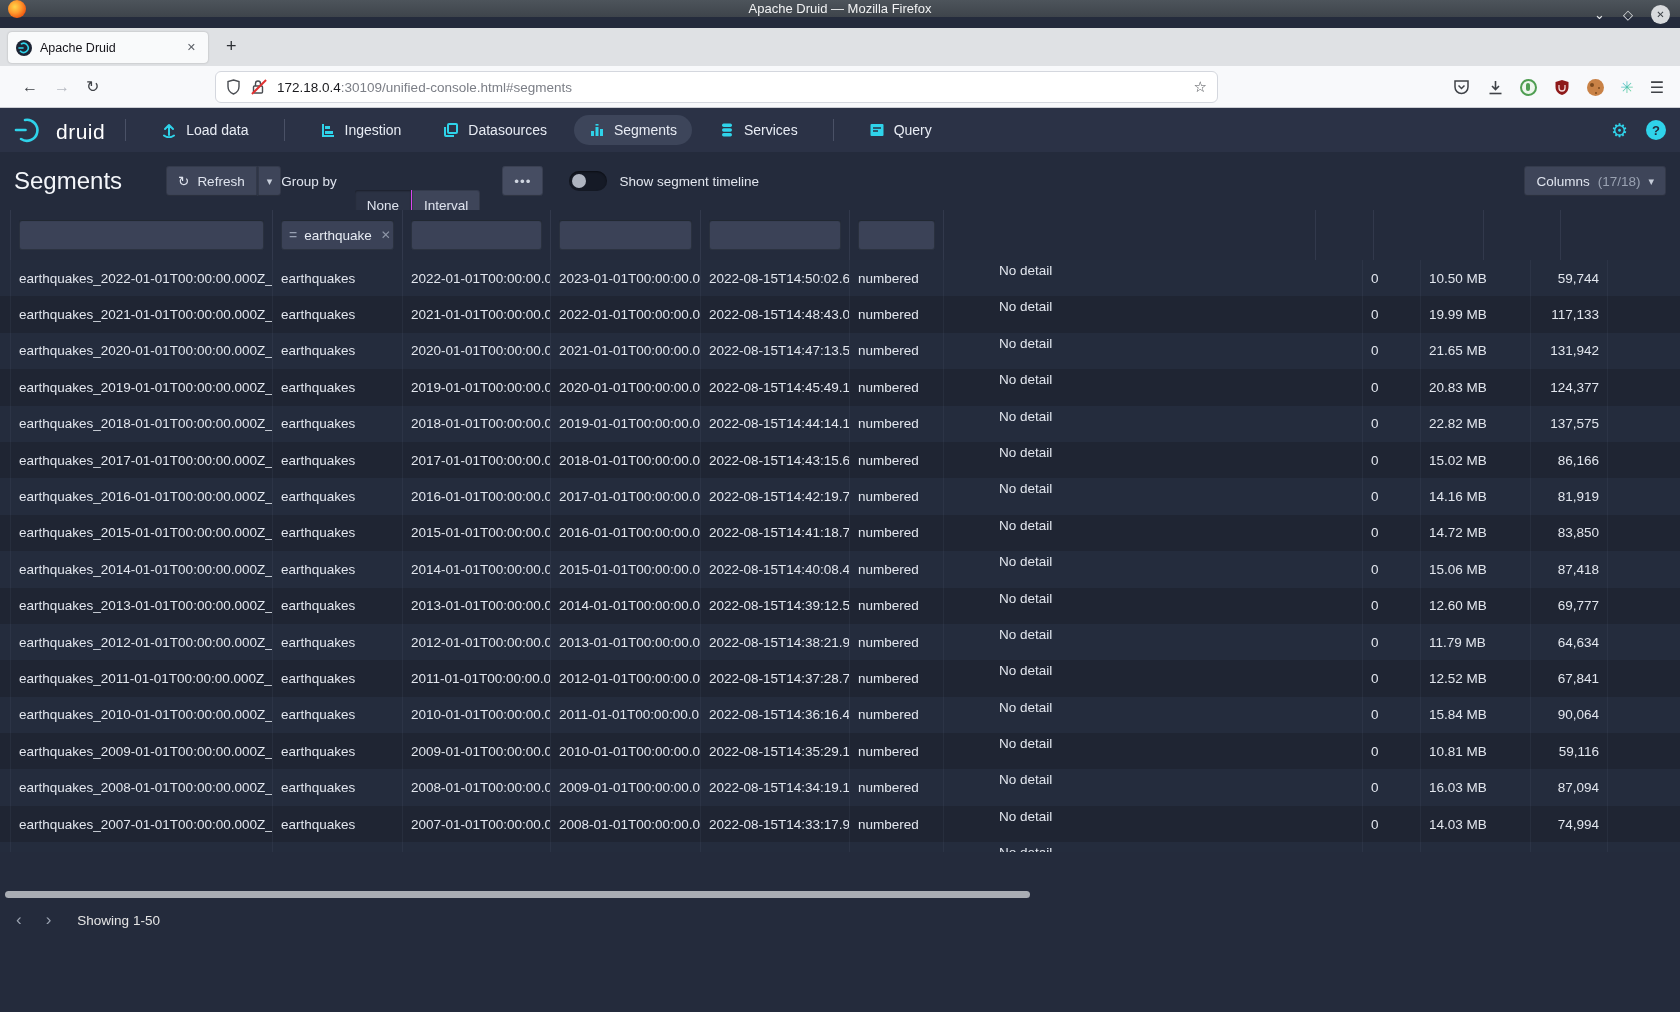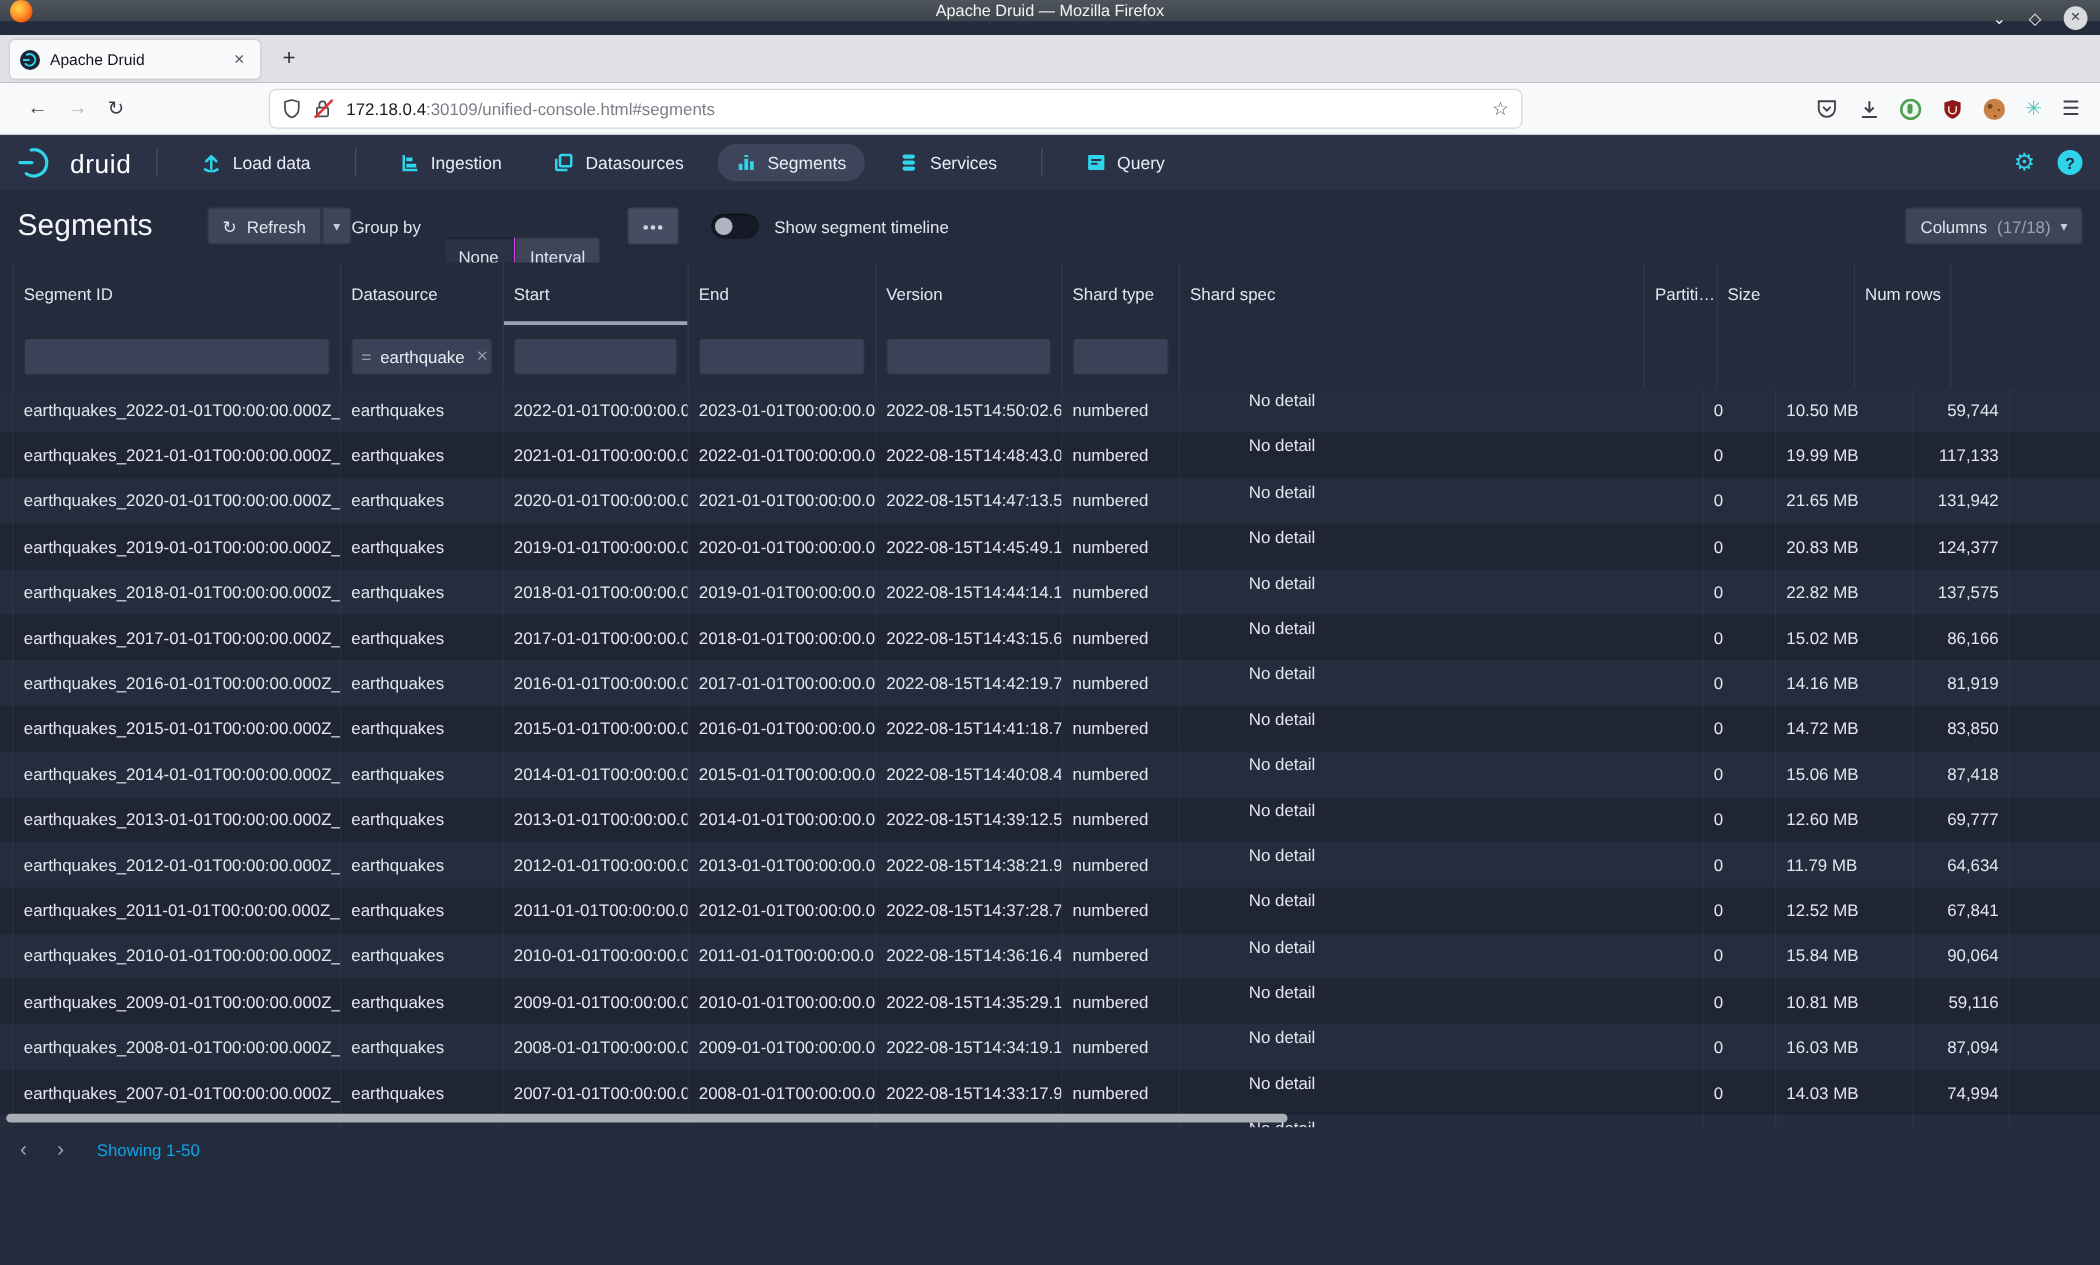--- a/index.html
+++ b/index.html
@@ -117,21 +117,21 @@
   .cell.top { align-items:flex-start; padding-top:3px;margin-left:47px; }
   .cell.num { justify-content:flex-end; }
   .partial { height:10px; overflow:hidden; }
   .partial .trow { background:#242c3d; }
   .hscrollbar { position:absolute; left:5px; top:681px; width:1025px; height:7px; border-radius:4px; background:#a9adb4; }
 
   
   .pagination { position:absolute; top:902px; left:0; width:1680px; height:110px; background:#242b3c;
     display:flex; align-items:flex-start; padding-top:6px; }
   .pg-btn { color:#9aa2b0; font-size:17px; padding:2px 8px; margin-left:8px; }
-  .pg-text { color:#0ea5e9; font-size:13.5px; margin-left:18px; margin-top:5px; }
+  .pg-text { color:#e5e5e5; font-size:13.5px; margin-left:18px; margin-top:5px; }
 
   .icon16 svg { display:block; }
 </style>
 </head>
 <body>
 
 <div class="screen">
 
   <div class="titlebar">
     <div class="ff-logo"></div>
@@ -300,33 +300,20 @@
     </div>
     <span class="switch-label">Show segment timeline</span>
     <div class="btn columns-btn">
       <span>Columns</span>
       <span class="dim">(17/18)</span>
       <span class="caret-glyph">▾</span>
     </div>
   </div>
 
   <div class="tablewrap">
-    <div class="thead cols">
-      <div class="th col0">Segment ID</div>
-      <div class="th col1">Datasource</div>
-      <div class="th col2 sorted">Start</div>
-      <div class="th col3">End</div>
-      <div class="th col4">Version</div>
-      <div class="th col5">Shard type</div>
-      <div class="th col6">Shard spec</div>
-      <div class="th col7">Partiti…</div>
-      <div class="th col8">Size</div>
-      <div class="th col9">Num rows</div>
-      <div class="th colfill"></div>
-    </div>
     <div class="filters cols">
       <div class="fcell col0">
           <div class="finput"></div>
         </div>
       <div class="fcell col1">
           <div class="finput">
         <span class="fop">=</span>
         <span>earthquake</span>
         <span class="fclear">✕</span>
       </div>

